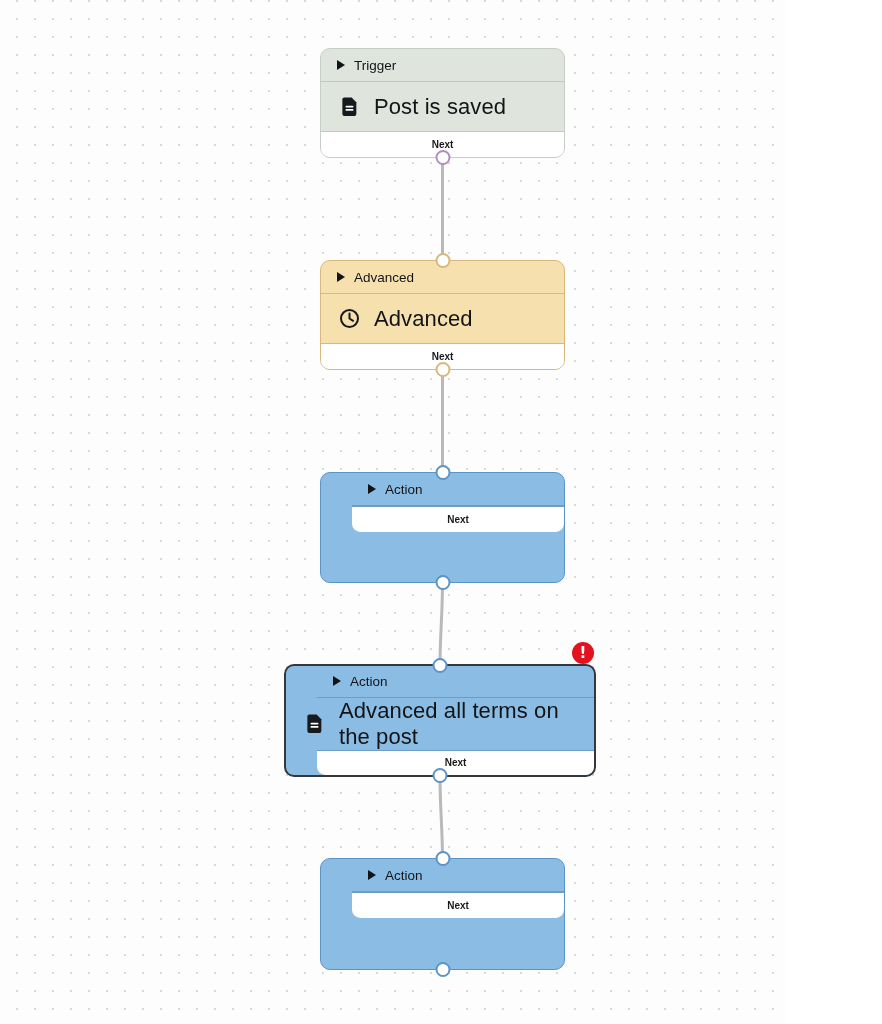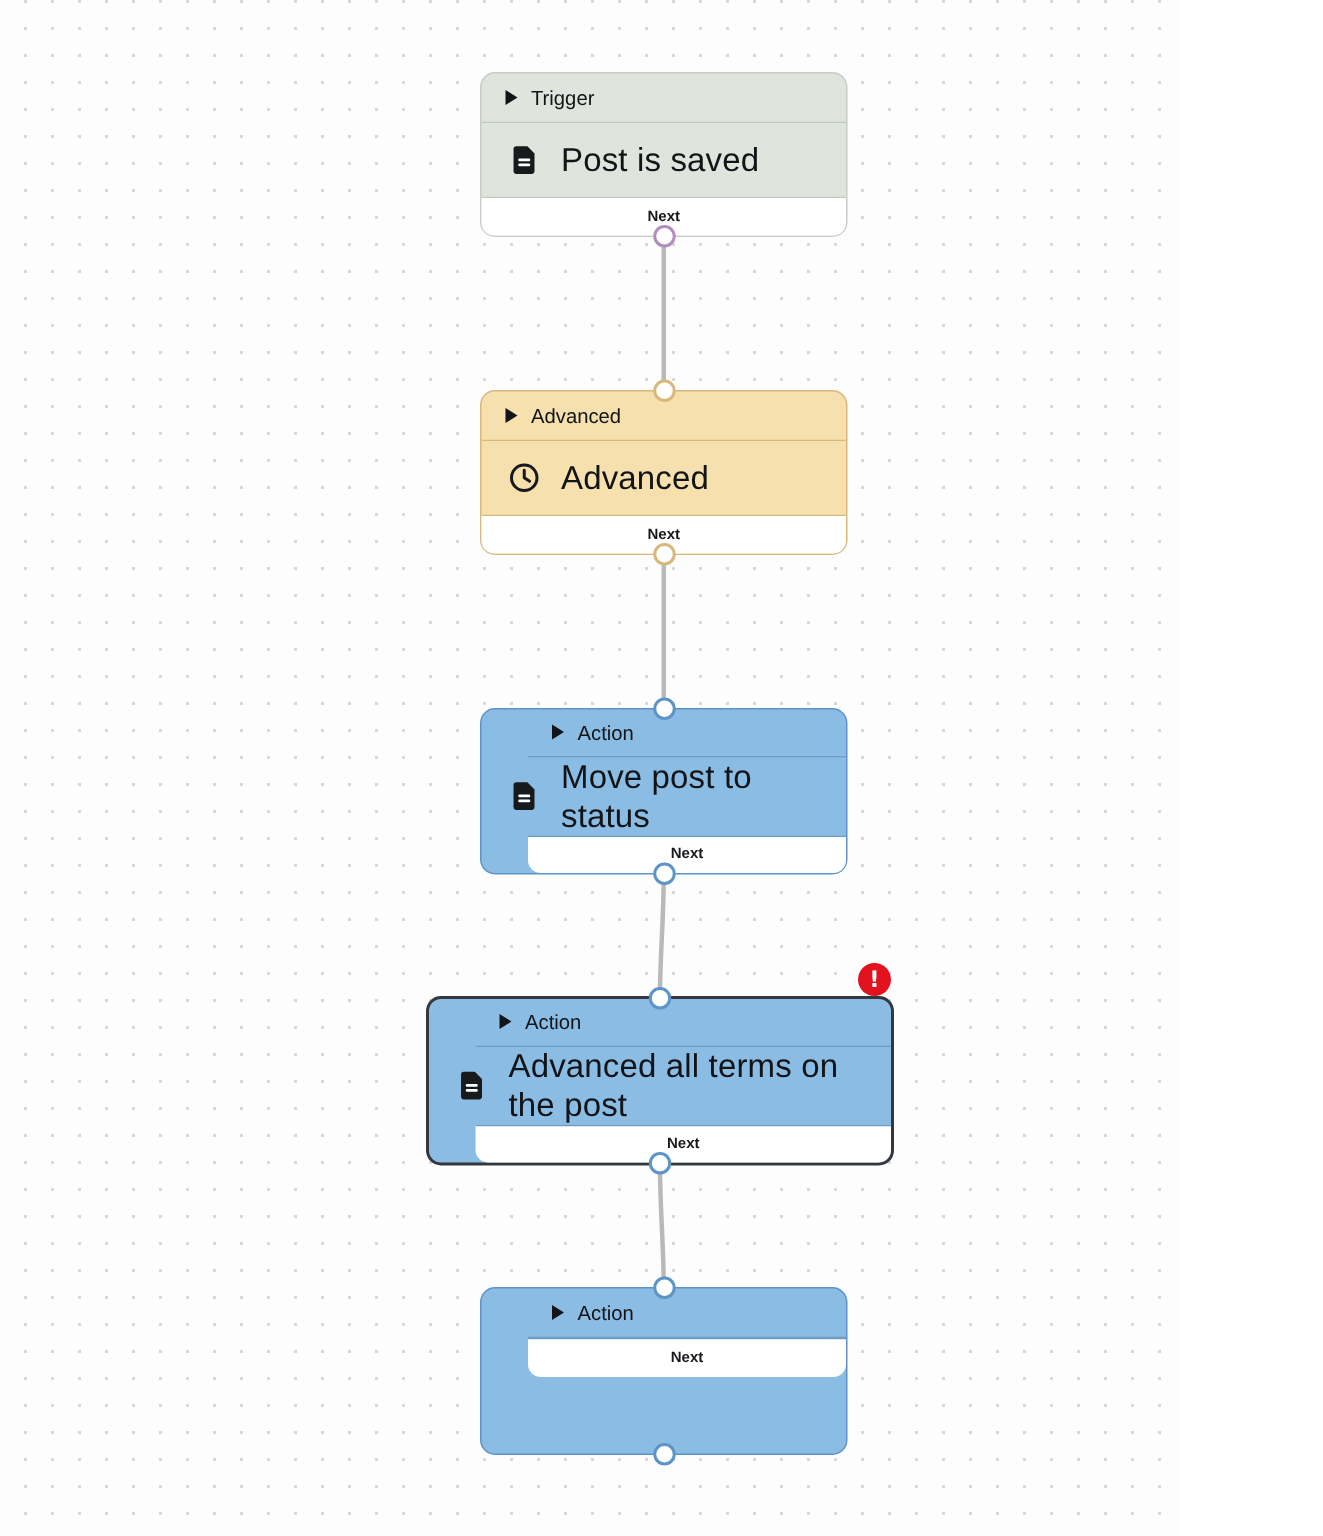--- a/index.html
+++ b/index.html
@@ -122,30 +122,20 @@
     </div>
     <span class="port port-top port-tan"></span>
     <span class="port port-bottom port-tan"></span>
   </div>
 
   <div class="node scheme-action" style="left:320px; top:472px; width:245px; height:111px;">
     <div class="node-header">
       <span class="collapse-arrow"></span>
       <span class="category-label">Action</span>
     </div>
-    <div class="node-body">
-      <span class="body-icon">
-        <svg viewBox="0 0 20 20">
-            <path fill="#17191c" d="M5 1.5h7l4.5 4.5v11.2a1.8 1.8 0 0 1-1.8 1.8H5a1.8 1.8 0 0 1-1.8-1.8V3.3A1.8 1.8 0 0 1 5 1.5z"></path>
-            <rect x="6.2" y="9.2" width="7.6" height="1.7" rx="0.8" fill="#fff"></rect>
-            <rect x="6.2" y="12.4" width="7.6" height="1.7" rx="0.8" fill="#fff"></rect>
-          </svg>
-      </span>
-      <span class="node-title">Move post to status</span>
-    </div>
     <div class="node-footer">
       <span class="footer-label">Next</span>
     </div>
     <span class="port port-top port-blue"></span>
     <span class="port port-bottom port-blue"></span>
   </div>
 
   <div class="node scheme-action selected" style="left:284px; top:664px; width:312px; height:113px;">
     <div class="node-header">
       <span class="collapse-arrow"></span>

